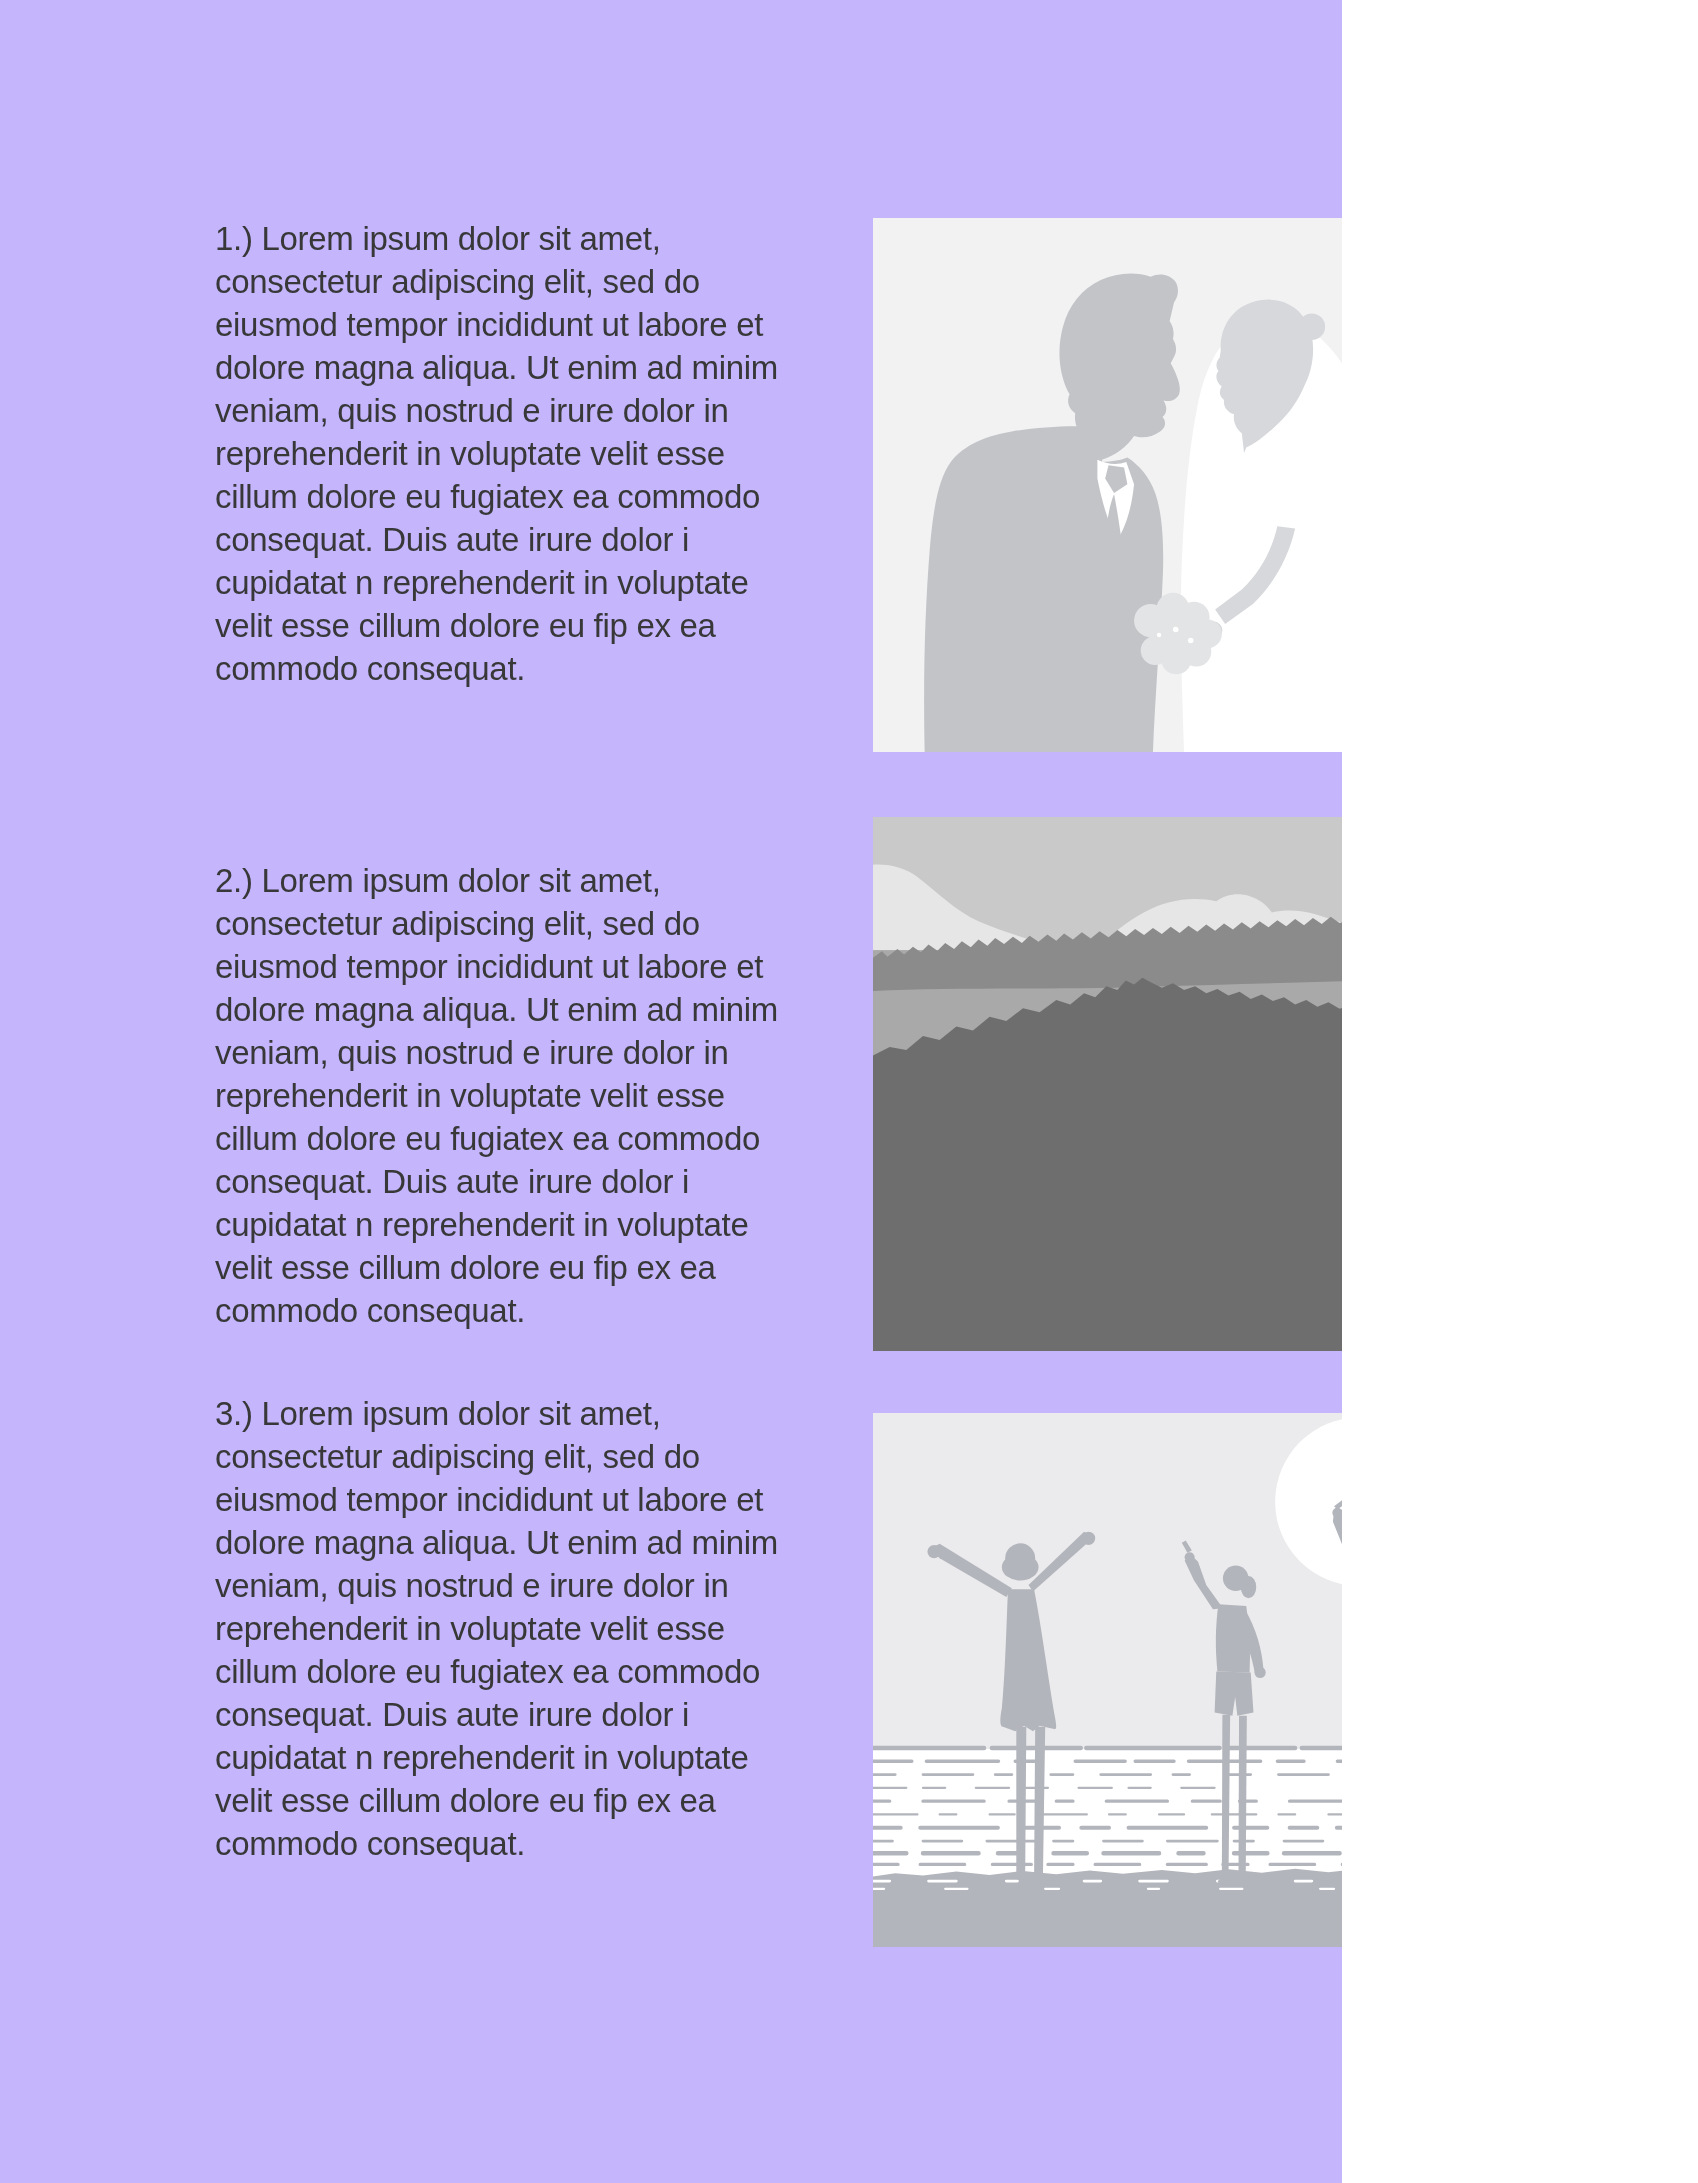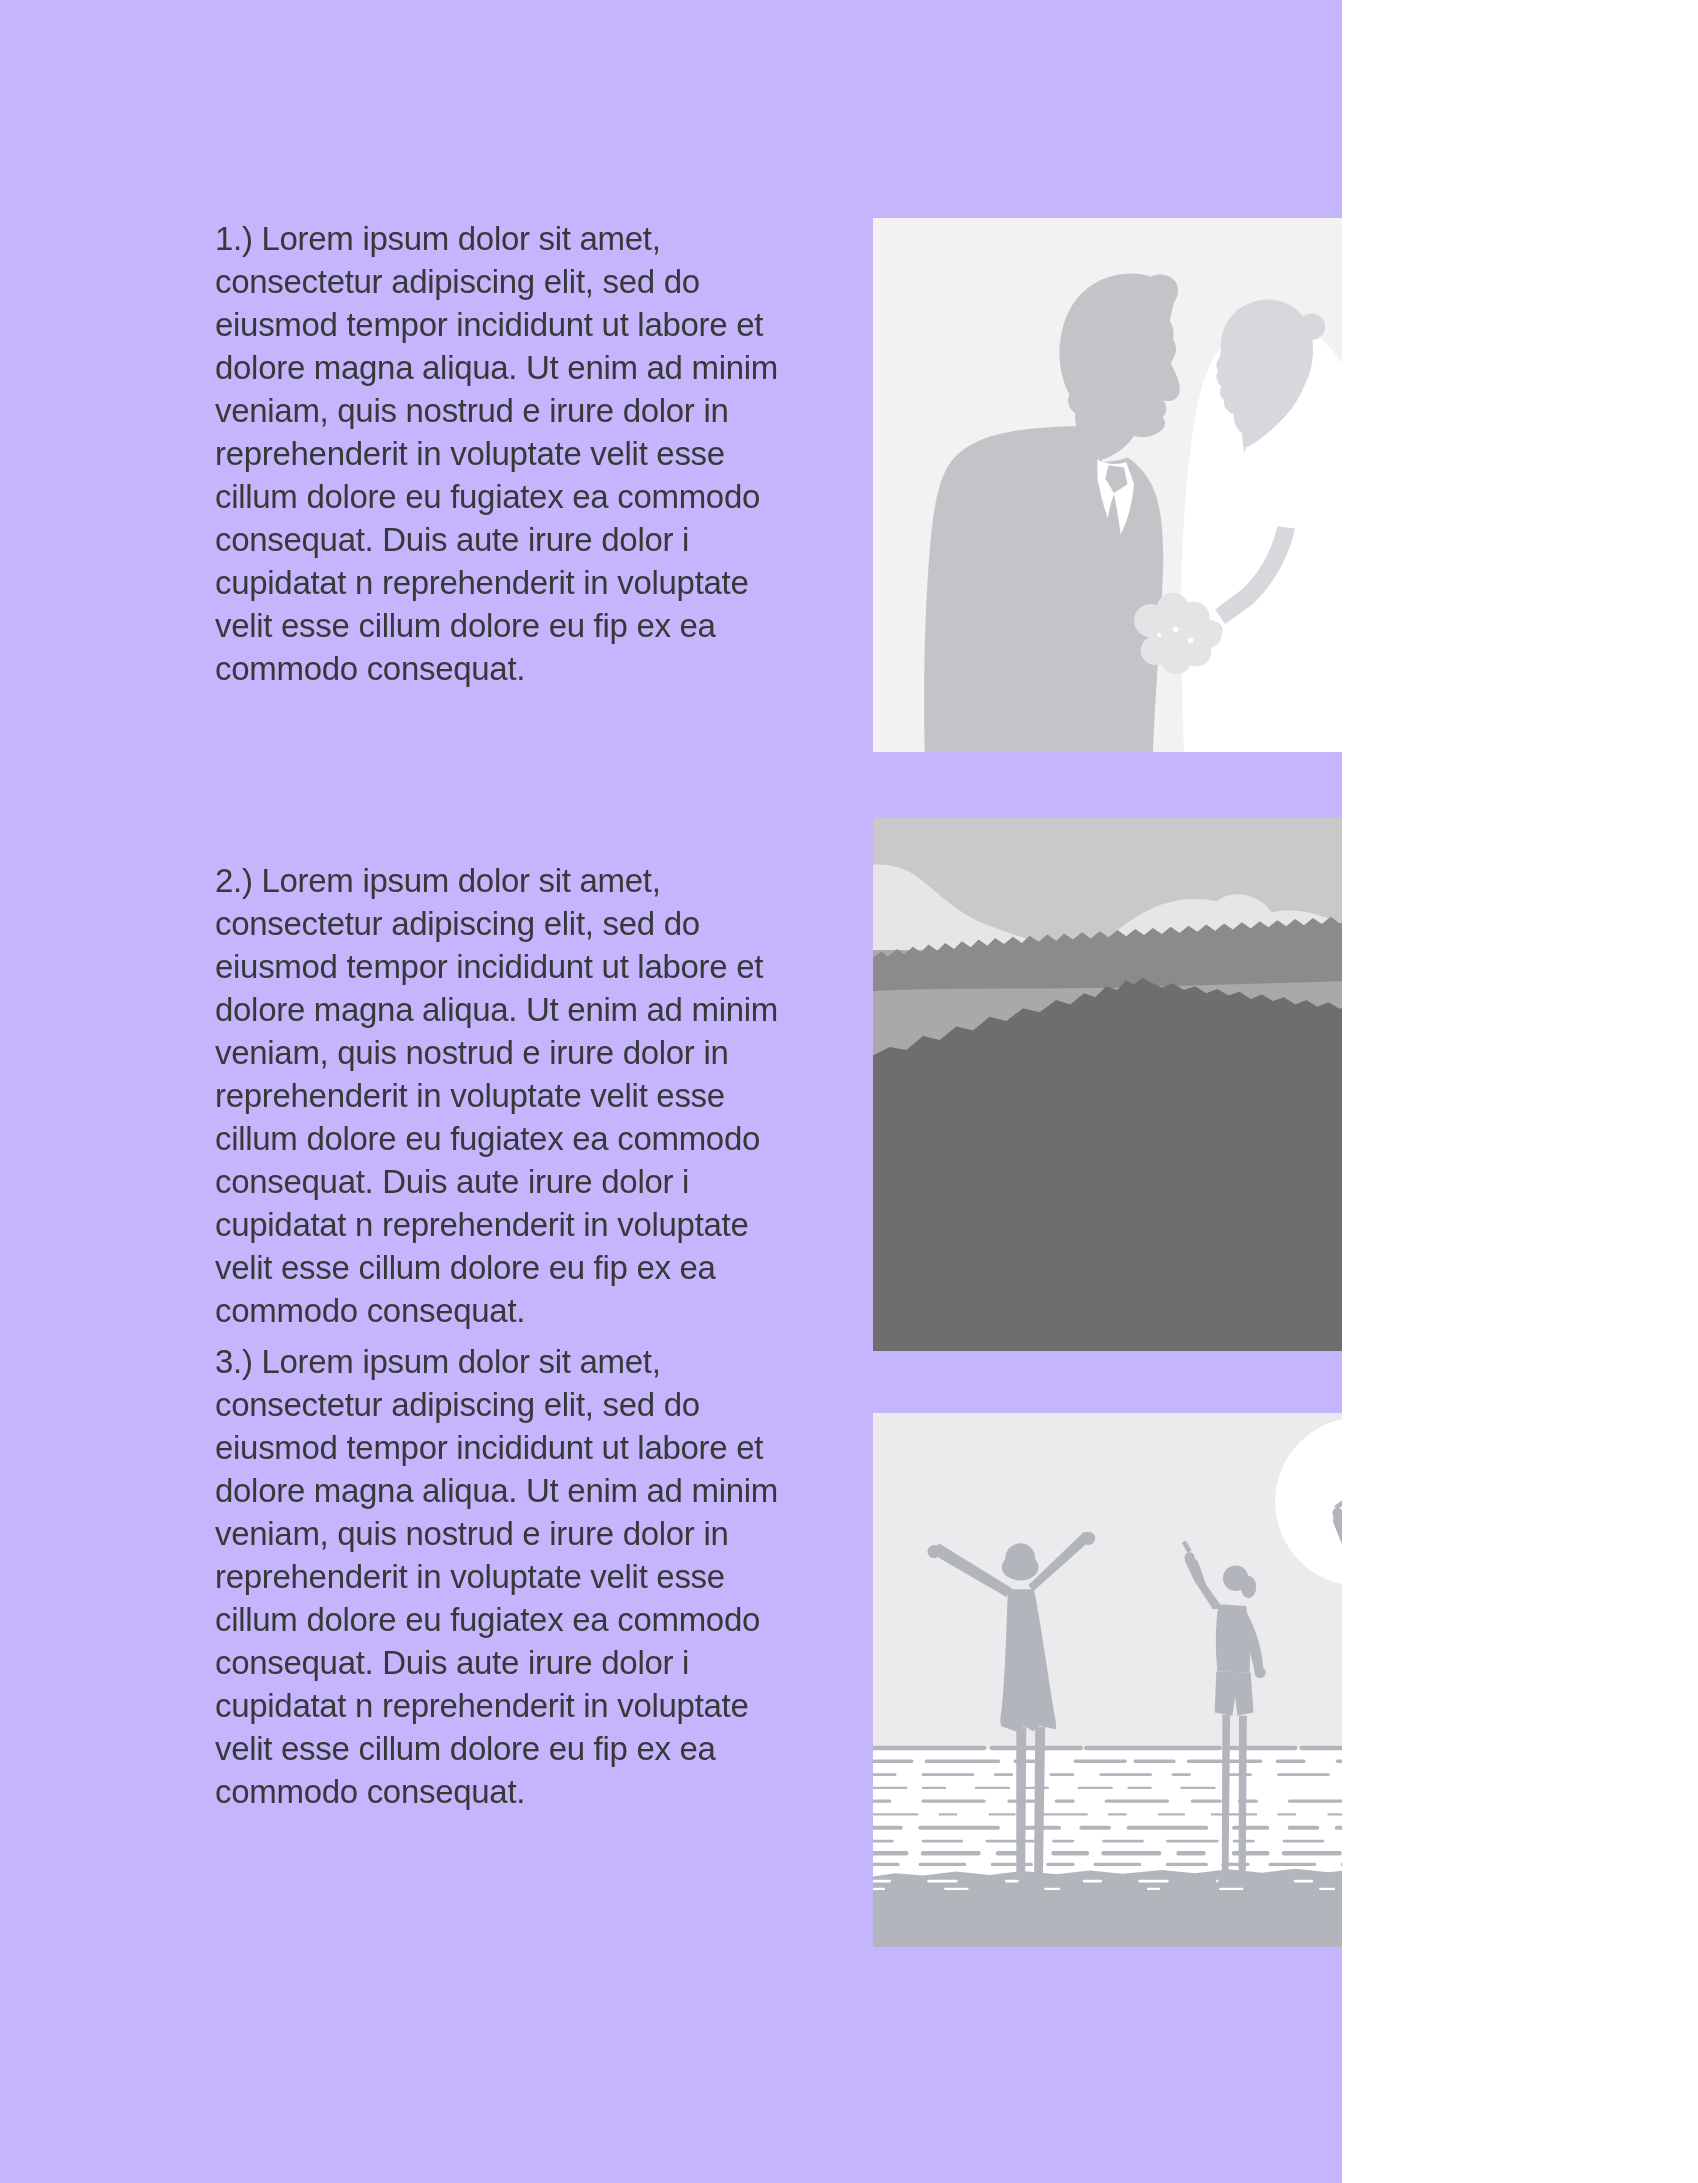--- a/index.html
+++ b/index.html
@@ -17,21 +17,21 @@
     width: 657px;
     margin: 0;
     font-size: 33px;
     line-height: 43px;
     letter-spacing: -0.3px;
     color: #383838;
     white-space: pre-line;
   }
   .para-1 { top: 217px; }
   .para-2 { top: 859px; }
-  .para-3 { top: 1340px; }
+  .para-3 { top: 1392px; }
   .figure {
     position: absolute;
     left: 873px;
     width: 576px;
     height: 534px;
     margin: 0;
   }
   .figure-1 { top: 218px; }
   .figure-2 { top: 817px; }
   .figure-3 { top: 1413px; }

